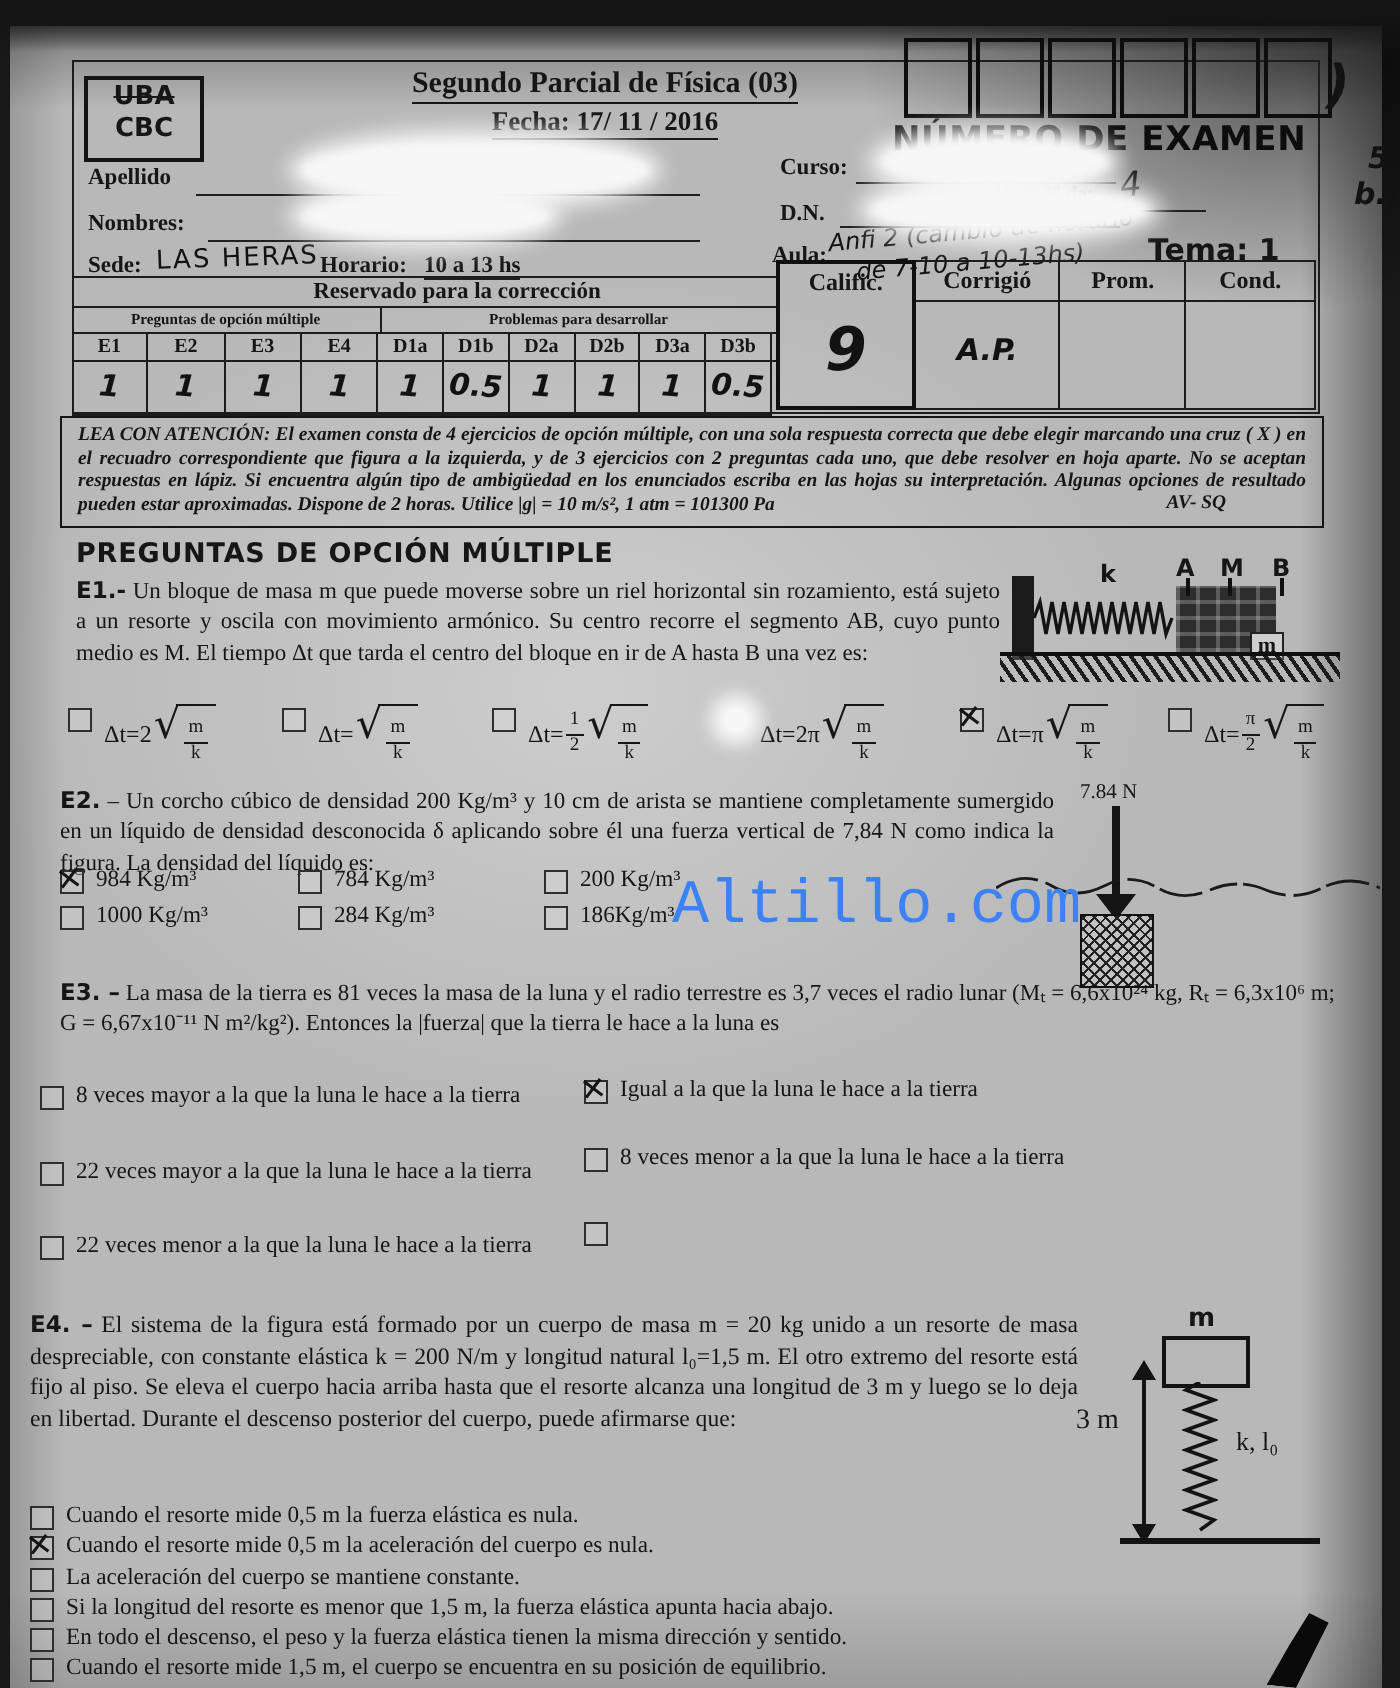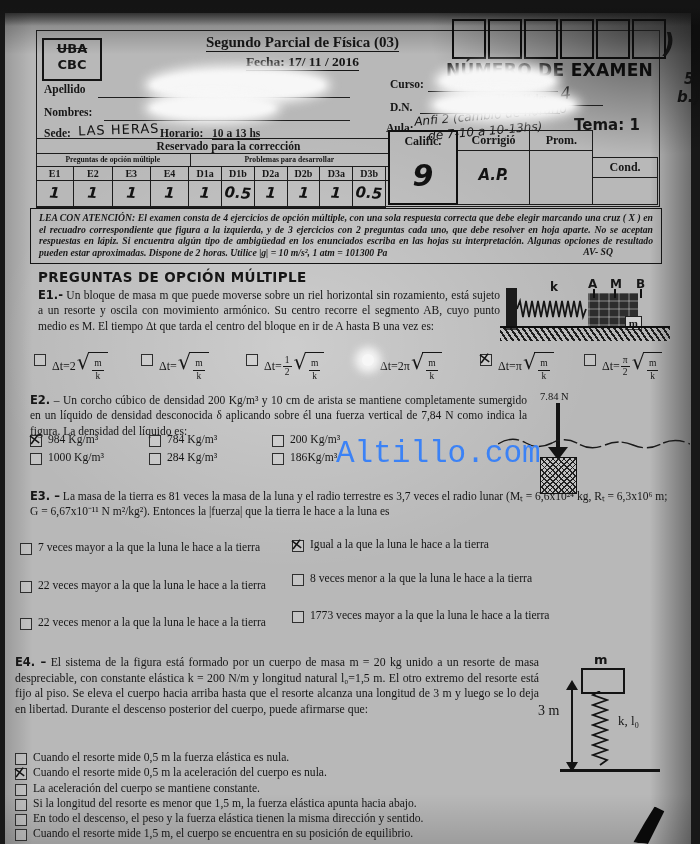--- a/index.html
+++ b/index.html
@@ -246,21 +246,21 @@
     <span class="gv hand" style="font-size:30px;line-height:50px;">9</span>
   </div>
   <div class="gcol" style="width:72px;">
     <span class="gh">Corrigió</span>
     <span class="gv hand" style="font-size:15px;line-height:48px;">A.P.</span>
   </div>
   <div class="gcol" style="width:62px;">
     <span class="gh">Prom.</span>
     <span class="gv"></span>
   </div>
-  <div class="gcol" style="width:64px;margin-top:27px;">
+  <div class="gcol" style="width:64px;">
     <span class="gh">Cond.</span>
     <span class="gv"></span>
   </div>
 </div>
 
 <div id="notice" class="abs">
   <span>LEA CON ATENCIÓN: El examen consta de 4 ejercicios de opción múltiple, con una sola respuesta correcta que debe elegir marcando una cruz ( X ) en el recuadro correspondiente que figura a la izquierda, y de 3 ejercicios con 2 preguntas cada uno, que debe resolver en hoja aparte. No se aceptan respuestas en lápiz. Si encuentra algún tipo de ambigüedad en los enunciados escriba en las hojas su interpretación. Algunas opciones de resultado pueden estar aproximadas. Dispone de 2 horas. Utilice |g| = 10 m/s², 1 atm = 101300 Pa</span>
   <span id="notice-initials">AV- SQ</span>
 </div>
 
@@ -415,41 +415,40 @@
 <div id="e2-cube" class="abs"></div>
 <div id="watermark" class="abs">Altillo.com</div>
 
 <div class="qtext" style="left:30px;top:489px;width:642px;text-align:left;">
   <span class="qlabel">E3. –</span>
   <span>La masa de la tierra es 81 veces la masa de la luna y el radio terrestre es 3,7 veces el radio lunar (Mₜ = 6,6x10²⁴ kg, Rₜ = 6,3x10⁶ m; G = 6,67x10⁻¹¹ N m²/kg²). Entonces la |fuerza| que la tierra le hace a la luna es</span>
 </div>
 
 <div class="opt" style="left:20px;top:541px;width:280px;">
   <span class="cb"></span>
-  <span style="width:258px;display:inline-block;">7 veces mayor a la que la luna le hace a la tierra</span>
+  <span style="width:258px;display:inline-block;">8 veces mayor a la que la luna le hace a la tierra</span>
 </div>
 <div class="opt" style="left:20px;top:579px;width:280px;">
   <span class="cb"></span>
   <span style="width:258px;display:inline-block;">22 veces mayor a la que la luna le hace a la tierra</span>
 </div>
 <div class="opt" style="left:20px;top:616px;width:280px;">
   <span class="cb"></span>
   <span style="width:258px;display:inline-block;">22 veces menor a la que la luna le hace a la tierra</span>
 </div>
 <div class="opt" style="left:292px;top:538px;width:320px;">
   <span class="cb checked"></span>
   <span style="width:292px;display:inline-block;">Igual a la que la luna le hace a la tierra</span>
 </div>
 <div class="opt" style="left:292px;top:572px;width:320px;">
   <span class="cb"></span>
   <span style="width:240px;display:inline-block;">8 veces menor a la que la luna le hace a la tierra</span>
 </div>
 <div class="opt" style="left:292px;top:609px;width:320px;">
   <span class="cb"></span>
-  <span style="width:250px;display:inline-block;">1773 veces mayor a la que la luna le hace a la tierra</span>
 </div>
 
 <div class="qtext" style="left:15px;top:655px;width:524px;font-size:11.8px;">
   <span class="qlabel">E4. –</span>
   <span>El sistema de la figura está formado por un cuerpo de masa m = 20 kg unido a un resorte de masa despreciable, con constante elástica k = 200 N/m y longitud natural l₀=1,5 m. El otro extremo del resorte está fijo al piso. Se eleva el cuerpo hacia arriba hasta que el resorte alcanza una longitud de 3 m y luego se lo deja en libertad. Durante el descenso posterior del cuerpo, puede afirmarse que:</span>
 </div>
 
 <div class="opt" style="left:15px;top:751px;white-space:nowrap;">
   <span class="cb"></span>
   <span>Cuando el resorte mide 0,5 m la fuerza elástica es nula.</span>

